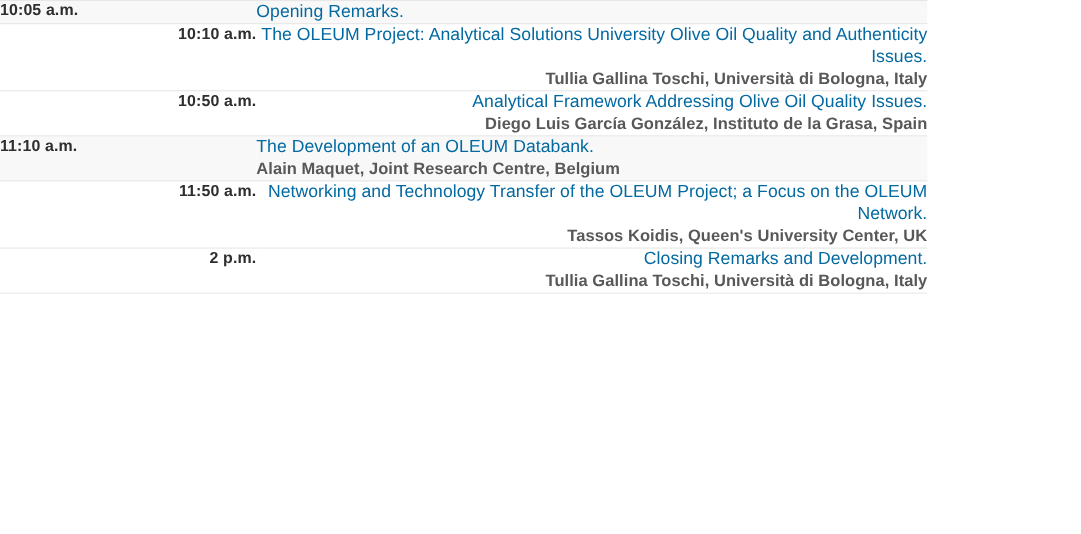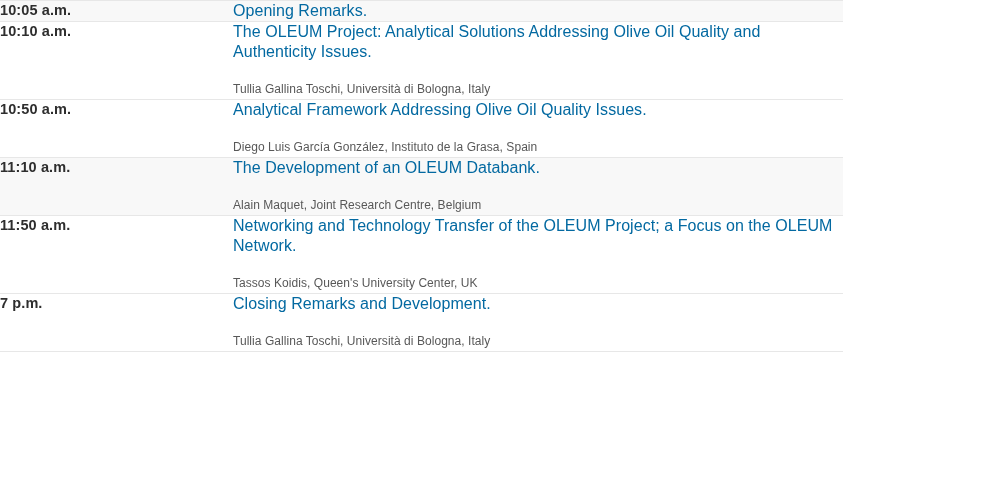--- a/index.html
+++ b/index.html
@@ -24,20 +24,21 @@
   #agenda-table tr {
     border-top: 1px solid #e7e7e7;
     border-bottom: 1px solid #e7e7e7;
   }
 
   #agenda-table tr.row-shaded {
     background: #f8f8f8;
   }
   #agenda-table tr.row-plain {
     background: #ffffff;
+    text-align: right;
   }
 
   #agenda-table td {
     padding: 0;
     vertical-align: top;
   }
 
   td.time-cell {
     width: 233px;
     padding-left: 14px;
@@ -65,25 +66,25 @@
 
   .session-title {
     font-size: 16px;
     font-weight: normal;
     color: #0369a1;
     line-height: 20px;
     letter-spacing: 0.05px;
   }
 
   .session-speaker {
-    font-size: 12px;
-    font-weight: normal;
+    font-size: 15px;
+    font-weight: bold;
     color: #585858;
     line-height: 20px;
-    margin-top: 17px;
+    margin-top: 0;
     letter-spacing: 0.05px;
   }
 
   .session-speaker:empty {
     display: none;
   }
 </style>
 </head>
 <body>
 
@@ -95,21 +96,21 @@
         </td>
         <td class="detail-cell">
           <div class="session-title">Opening Remarks.</div>
         </td>
       </tr>
       <tr class="row-plain">
         <td class="time-cell">
           <div class="time-label">10:10 a.m.</div>
         </td>
         <td class="detail-cell">
-          <div class="session-title">The OLEUM Project: Analytical Solutions Addressing Olive Oil Quality and Authenticity Issues.</div>
+          <div class="session-title">The OLEUM Project: Analytical Solutions University Olive Oil Quality and Authenticity Issues.</div>
           <div class="session-speaker">Tullia Gallina Toschi, Università di Bologna, Italy</div>
         </td>
       </tr>
       <tr class="row-plain">
         <td class="time-cell">
           <div class="time-label">10:50 a.m.</div>
         </td>
         <td class="detail-cell">
           <div class="session-title">Analytical Framework Addressing Olive Oil Quality Issues.</div>
           <div class="session-speaker">Diego Luis García González, Instituto de la Grasa, Spain</div>
@@ -128,21 +129,21 @@
         <td class="time-cell">
           <div class="time-label">11:50 a.m.</div>
         </td>
         <td class="detail-cell">
           <div class="session-title">Networking and Technology Transfer of the OLEUM Project; a Focus on the OLEUM Network.</div>
           <div class="session-speaker">Tassos Koidis, Queen's University Center, UK</div>
         </td>
       </tr>
       <tr class="row-plain">
         <td class="time-cell">
-          <div class="time-label">7 p.m.</div>
+          <div class="time-label">2 p.m.</div>
         </td>
         <td class="detail-cell">
           <div class="session-title">Closing Remarks and Development.</div>
           <div class="session-speaker">Tullia Gallina Toschi, Università di Bologna, Italy</div>
         </td>
       </tr>
     </tbody>
 </table>
 
 </body></html>

